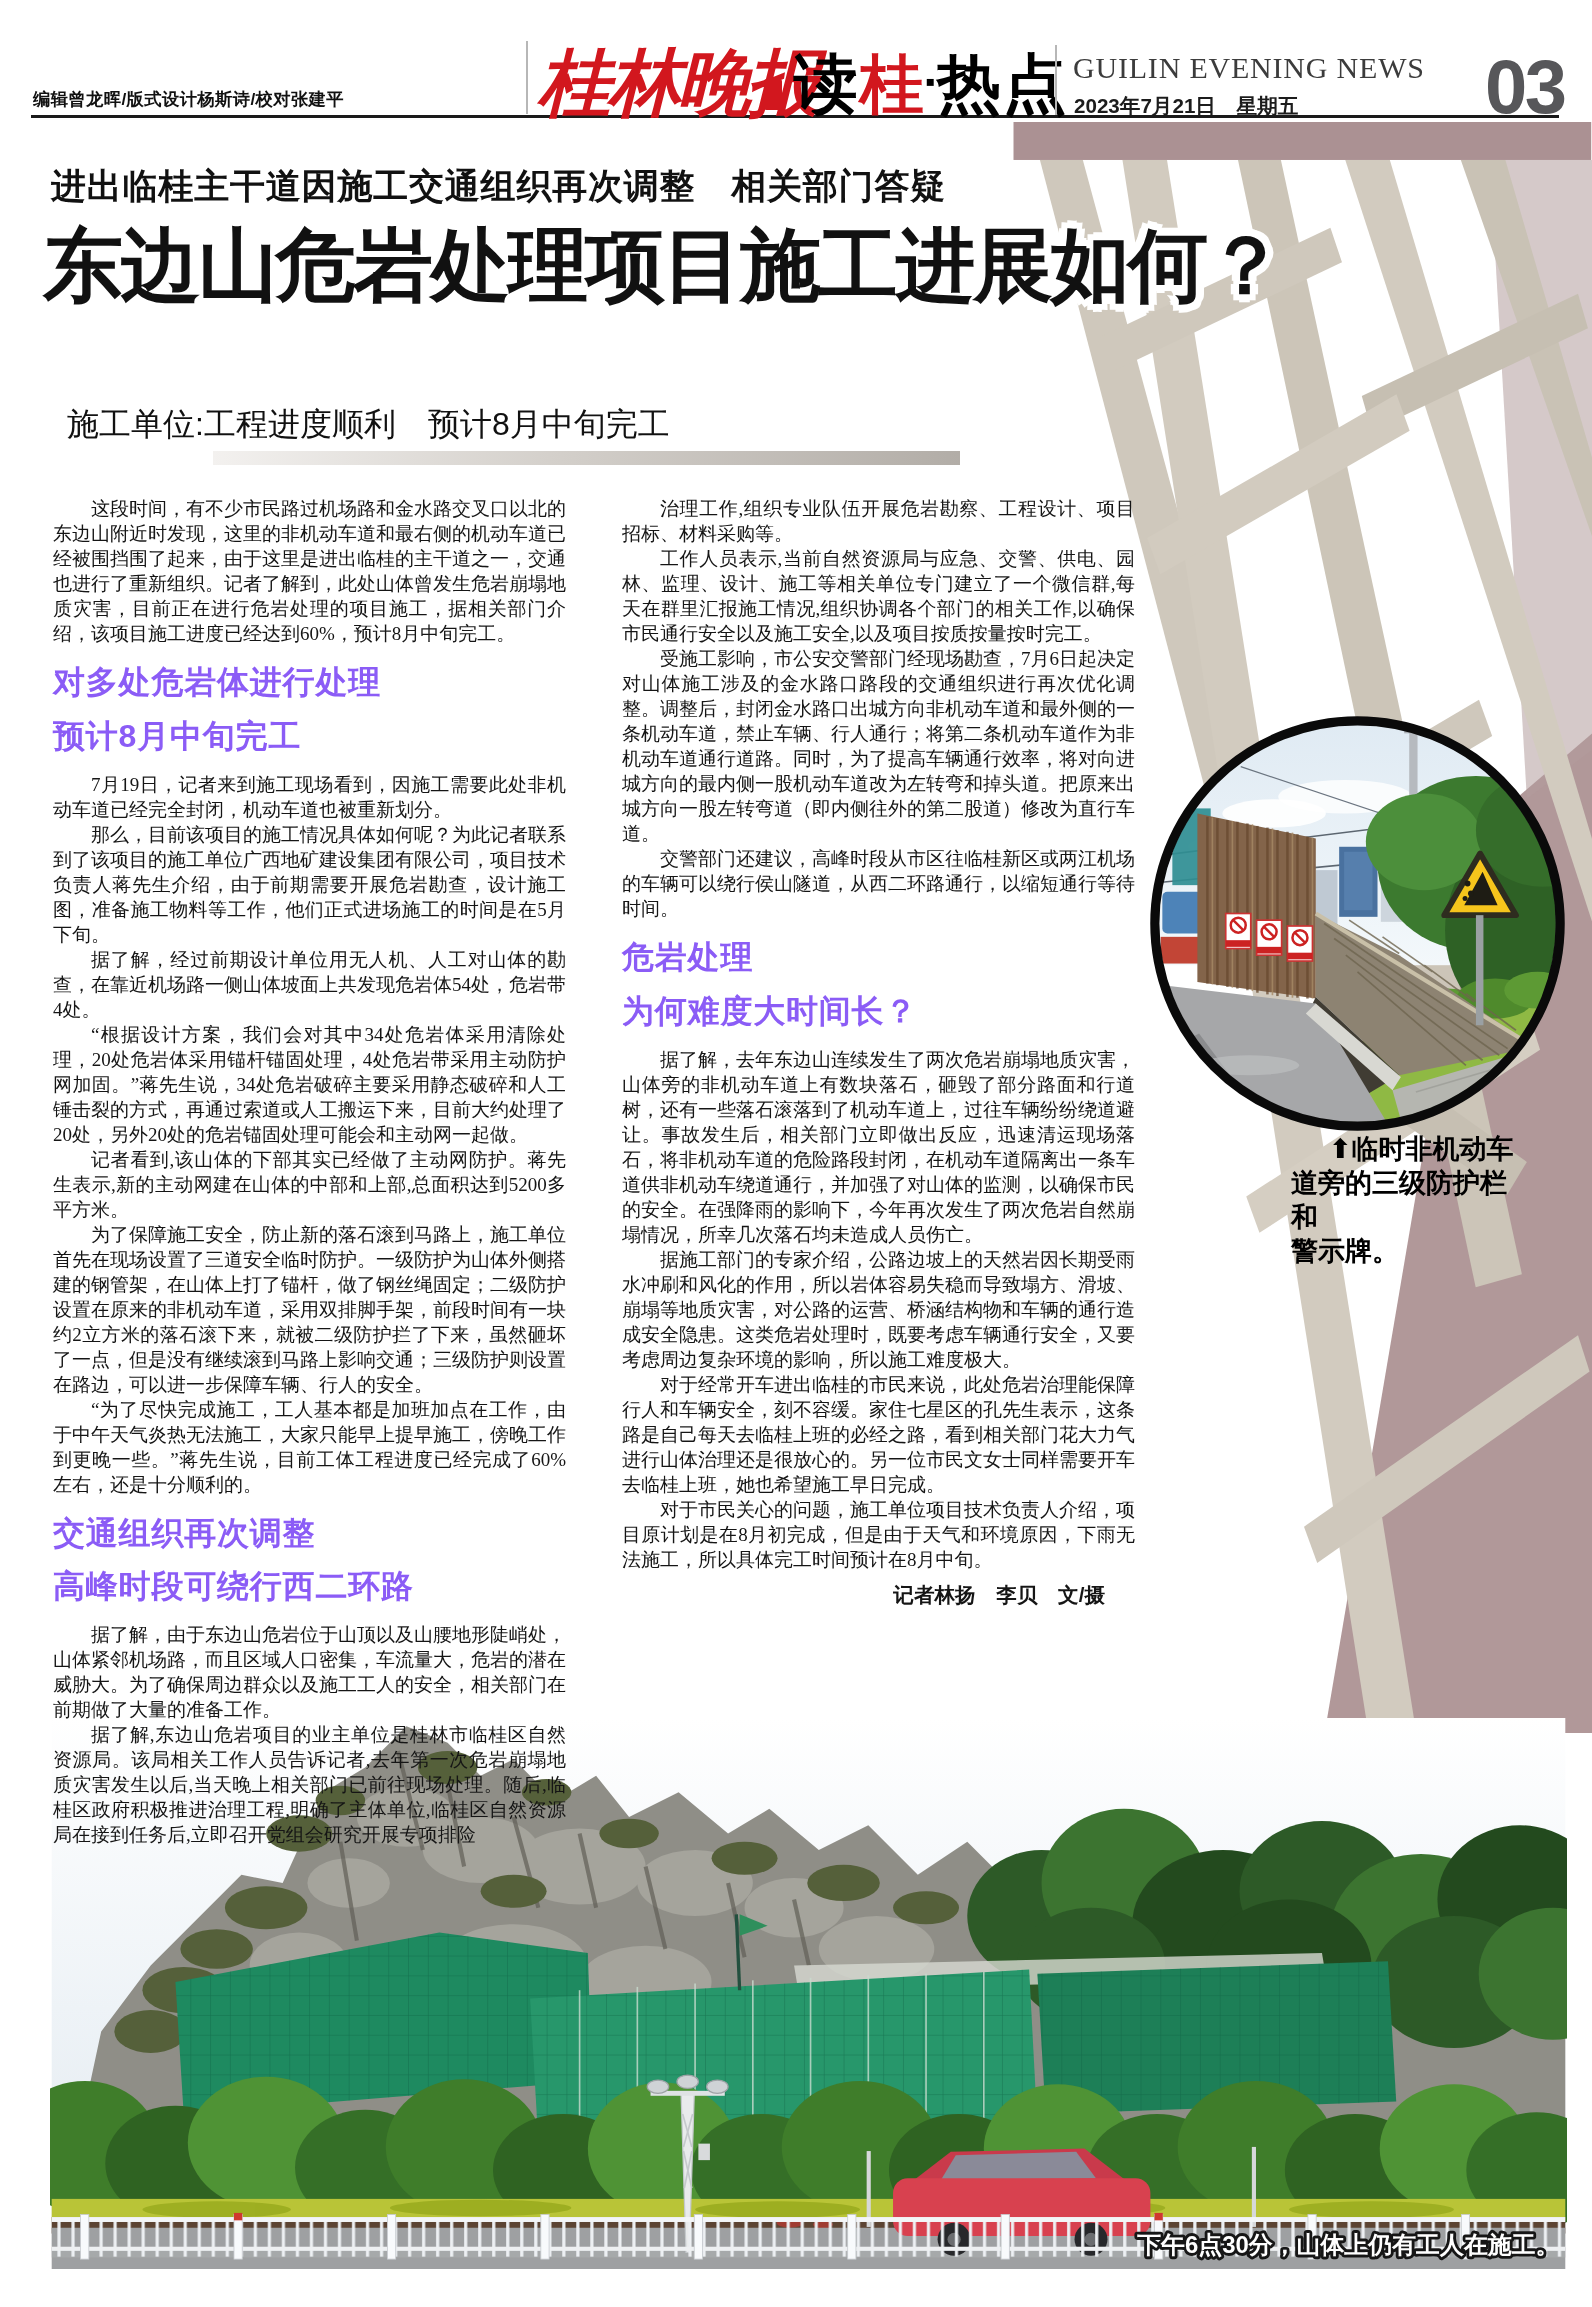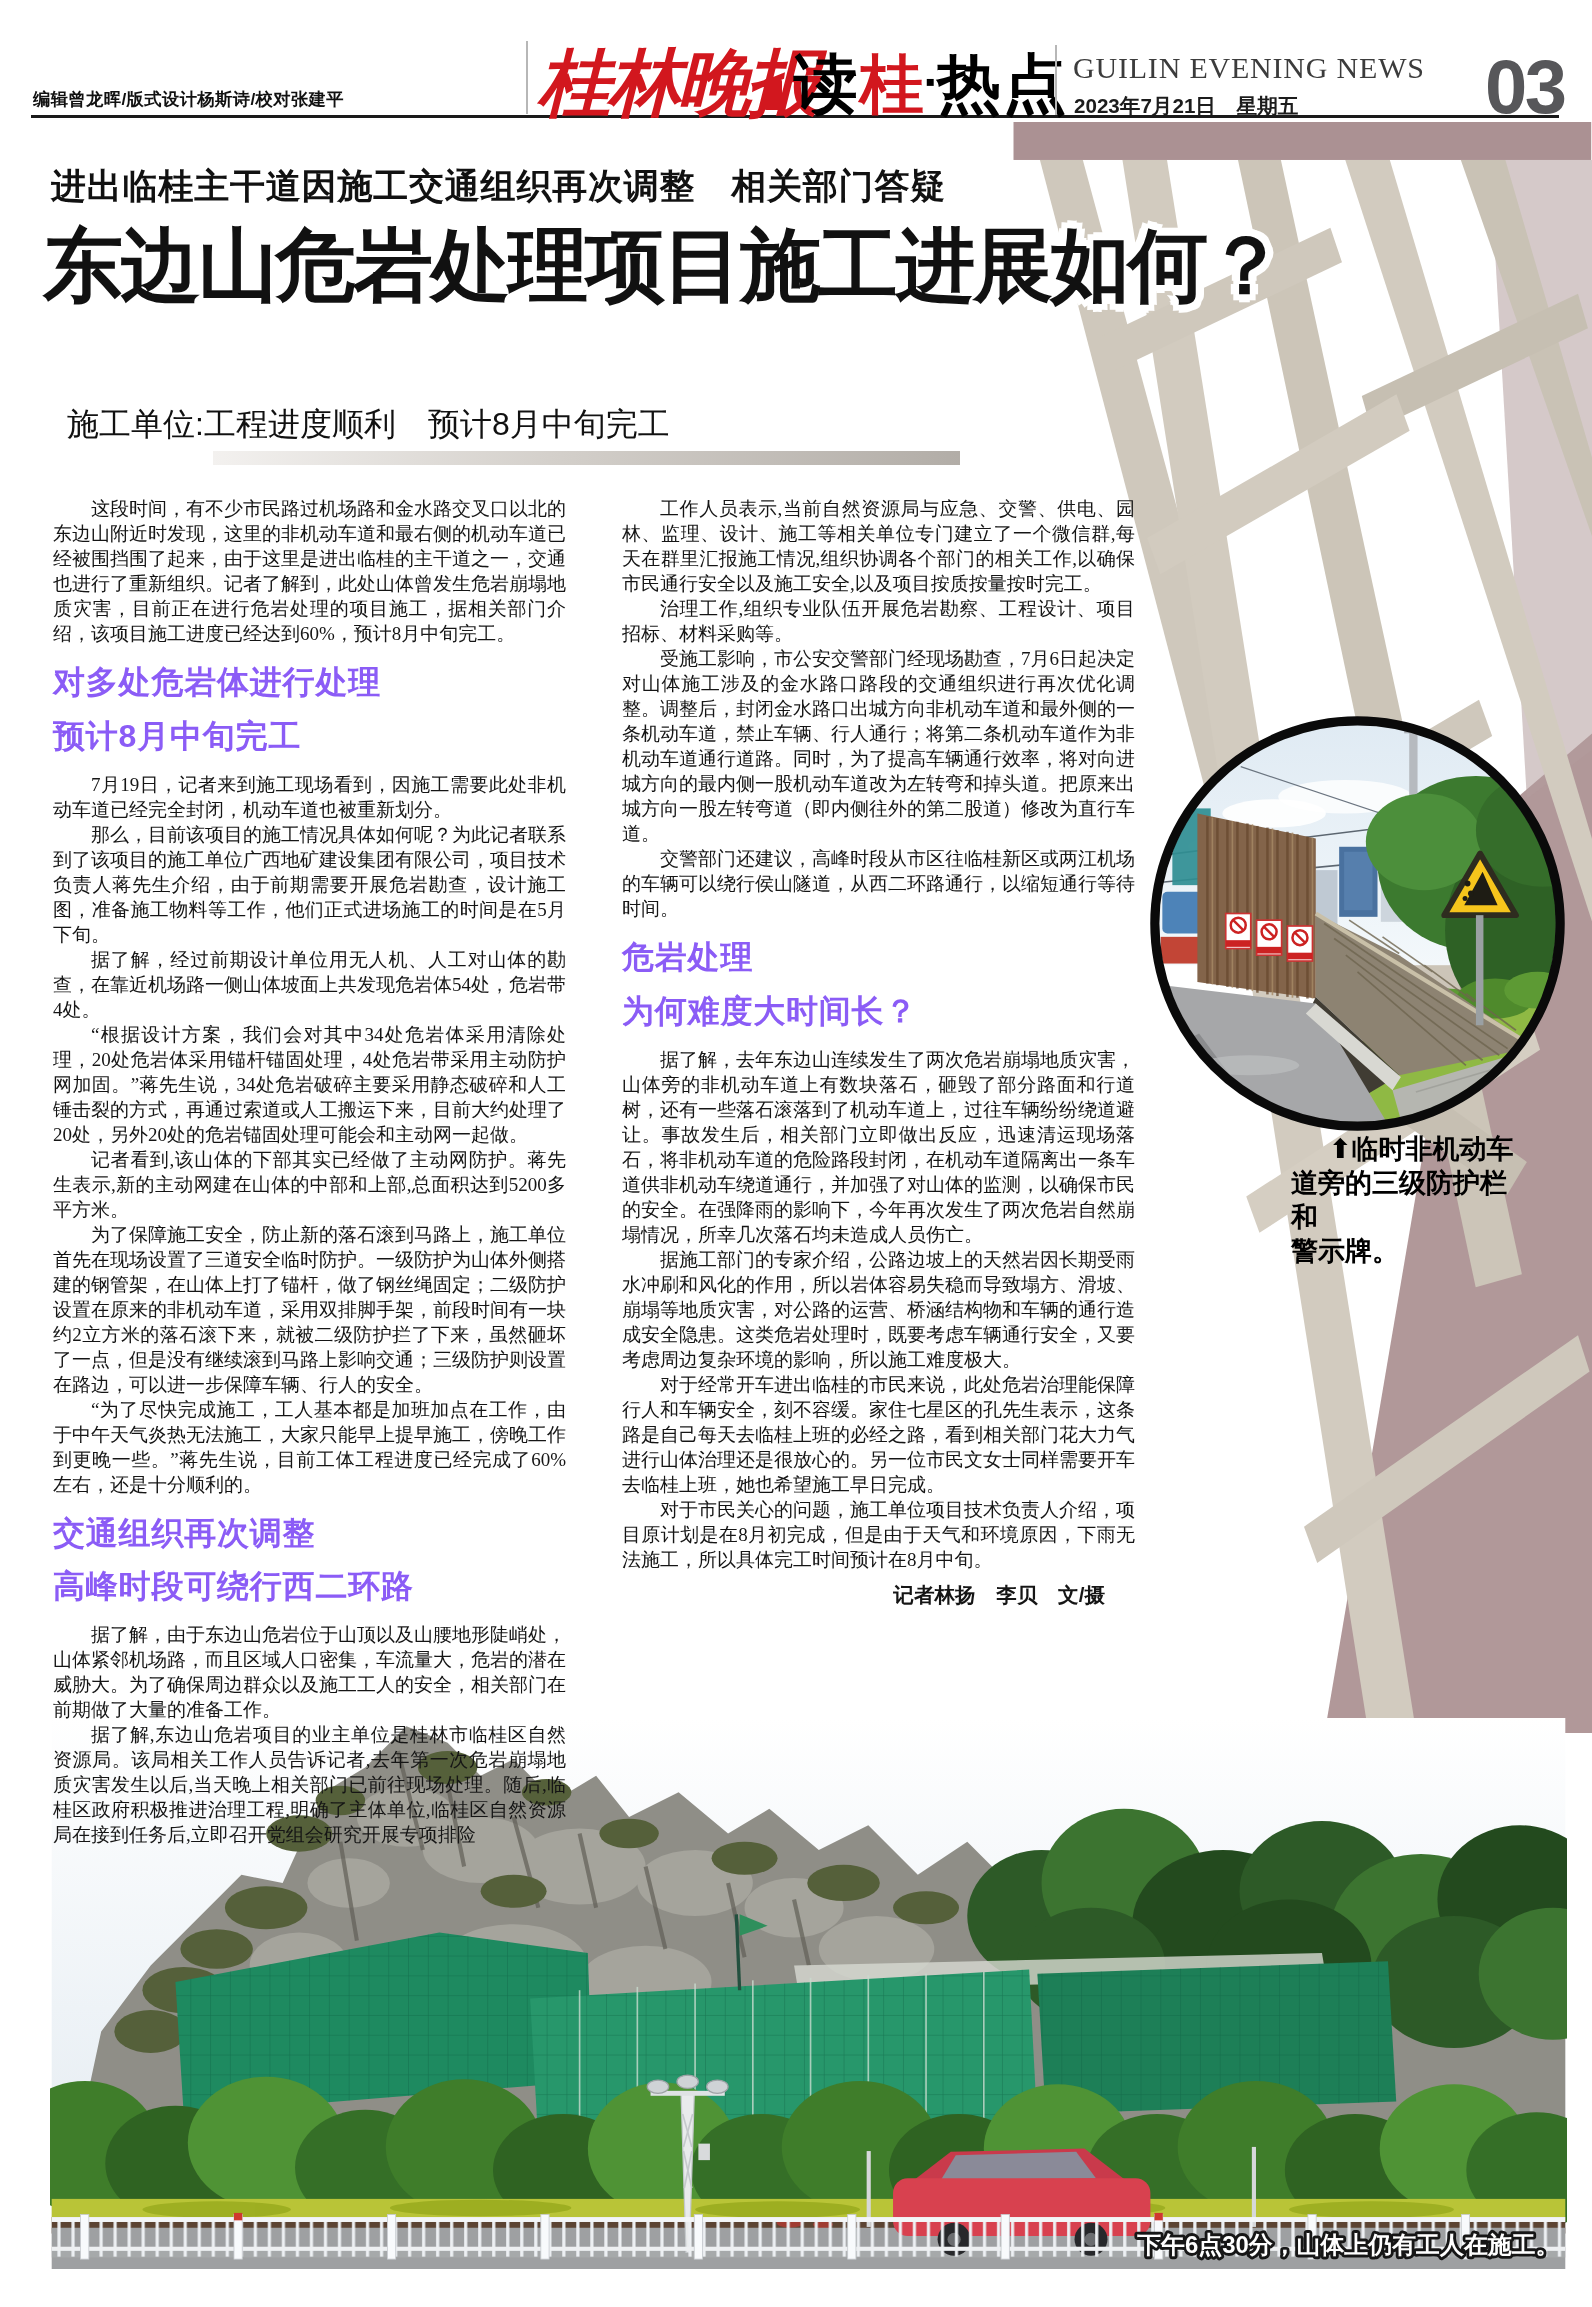--- a/index.html
+++ b/index.html
@@ -105,22 +105,22 @@
   <p>“为了尽快完成施工，工人基本都是加班加点在工作，由于中午天气炎热无法施工，大家只能早上提早施工，傍晚工作到更晚一些。”蒋先生说，目前工体工程进度已经完成了60%左右，还是十分顺利的。</p>
   <div class="sec">
     <h2>交通组织再次调整</h2>
     <h2>高峰时段可绕行西二环路</h2>
   </div>
   <p>据了解，由于东边山危岩位于山顶以及山腰地形陡峭处，山体紧邻机场路，而且区域人口密集，车流量大，危岩的潜在威胁大。为了确保周边群众以及施工工人的安全，相关部门在前期做了大量的准备工作。</p>
   <p>据了解,东边山危岩项目的业主单位是桂林市临桂区自然资源局。该局相关工作人员告诉记者,去年第一次危岩崩塌地质灾害发生以后,当天晚上相关部门已前往现场处理。随后,临桂区政府积极推进治理工程,明确了主体单位,临桂区自然资源局在接到任务后,立即召开党组会研究开展专项排险</p>
 </div>
 
 <div class="col" id="colR">
+  <p>治理工作,组织专业队伍开展危岩勘察、工程设计、项目招标、材料采购等。</p>
   <p>工作人员表示,当前自然资源局与应急、交警、供电、园林、监理、设计、施工等相关单位专门建立了一个微信群,每天在群里汇报施工情况,组织协调各个部门的相关工作,以确保市民通行安全以及施工安全,以及项目按质按量按时完工。</p>
-  <p>治理工作,组织专业队伍开展危岩勘察、工程设计、项目招标、材料采购等。</p>
   <p>受施工影响，市公安交警部门经现场勘查，7月6日起决定对山体施工涉及的金水路口路段的交通组织进行再次优化调整。调整后，封闭金水路口出城方向非机动车道和最外侧的一条机动车道，禁止车辆、行人通行；将第二条机动车道作为非机动车道通行道路。同时，为了提高车辆通行效率，将对向进城方向的最内侧一股机动车道改为左转弯和掉头道。把原来出城方向一股左转弯道（即内侧往外的第二股道）修改为直行车道。</p>
   <p>交警部门还建议，高峰时段从市区往临桂新区或两江机场的车辆可以绕行侯山隧道，从西二环路通行，以缩短通行等待时间。</p>
   <div class="sec">
     <h2>危岩处理</h2>
     <h2>为何难度大时间长？</h2>
   </div>
   <p>据了解，去年东边山连续发生了两次危岩崩塌地质灾害，山体旁的非机动车道上有数块落石，砸毁了部分路面和行道树，还有一些落石滚落到了机动车道上，过往车辆纷纷绕道避让。事故发生后，相关部门立即做出反应，迅速清运现场落石，将非机动车道的危险路段封闭，在机动车道隔离出一条车道供非机动车绕道通行，并加强了对山体的监测，以确保市民的安全。在强降雨的影响下，今年再次发生了两次危岩自然崩塌情况，所幸几次落石均未造成人员伤亡。</p>
   <p>据施工部门的专家介绍，公路边坡上的天然岩因长期受雨水冲刷和风化的作用，所以岩体容易失稳而导致塌方、滑坡、崩塌等地质灾害，对公路的运营、桥涵结构物和车辆的通行造成安全隐患。这类危岩处理时，既要考虑车辆通行安全，又要考虑周边复杂环境的影响，所以施工难度极大。</p>
   <p>对于经常开车进出临桂的市民来说，此处危岩治理能保障行人和车辆安全，刻不容缓。家住七星区的孔先生表示，这条路是自己每天去临桂上班的必经之路，看到相关部门花大力气进行山体治理还是很放心的。另一位市民文女士同样需要开车去临桂上班，她也希望施工早日完成。</p>
   <p>对于市民关心的问题，施工单位项目技术负责人介绍，项目原计划是在8月初完成，但是由于天气和环境原因，下雨无法施工，所以具体完工时间预计在8月中旬。</p>

